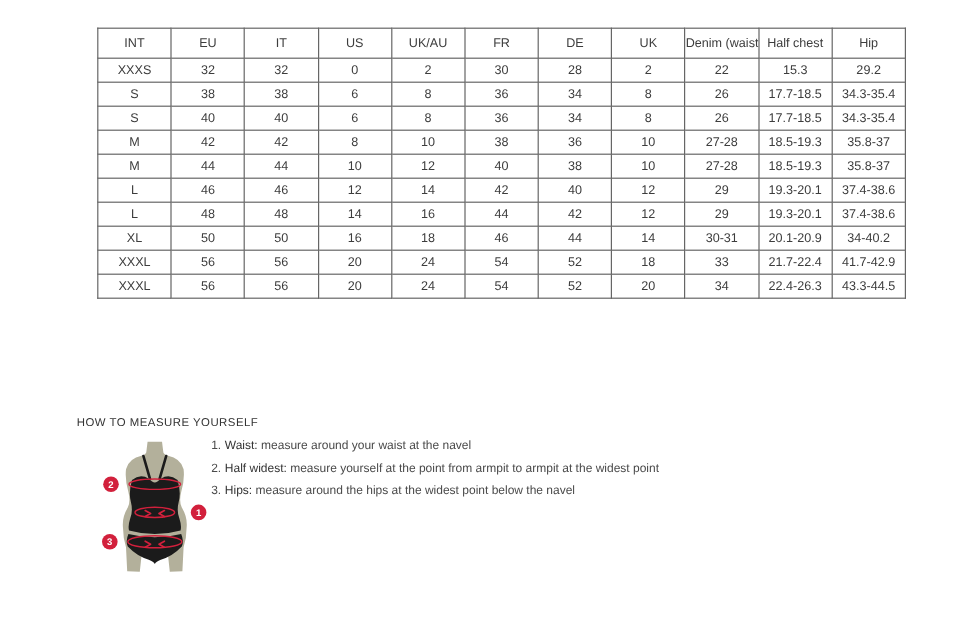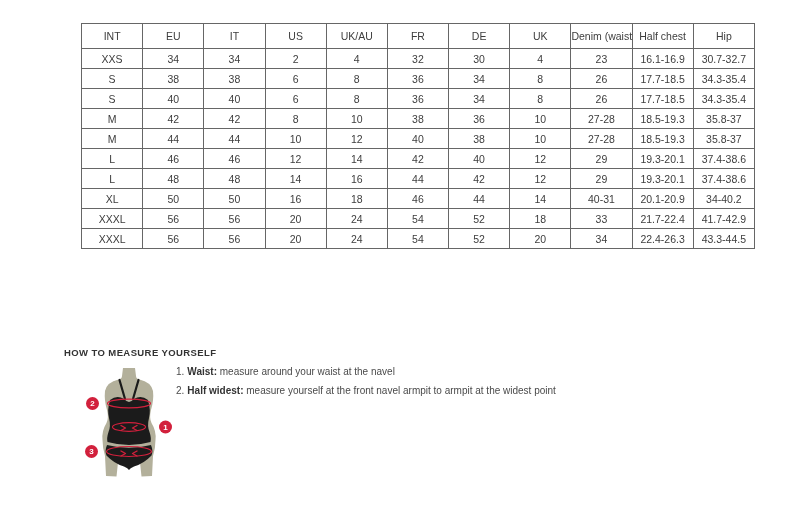--- a/index.html
+++ b/index.html
@@ -29,37 +29,37 @@
     vertical-align:middle;
     padding:0;
     white-space:nowrap;
     overflow:hidden;
   }
   table.size-table th{height:25px}
   table.size-table td{height:20px}
 
   .measure-title{
     position:absolute;left:64px;top:347px;
-    font-size:9.5px;font-weight:700;color:var(--heading);
+    font-size:9.5px;font-weight:400;color:var(--heading);
     letter-spacing:.4px;
   }
   .figure-wrap{position:absolute;left:84px;top:368px;width:90px;height:118px}
   .figure-wrap svg{display:block}
   .svg-body{fill:var(--mannequin)}
   .svg-garment{fill:var(--garment)}
   .svg-strap{stroke:var(--garment);stroke-width:2.2;fill:none;stroke-linecap:round}
   .svg-line{stroke:var(--accent);stroke-width:1.2;fill:none}
   .svg-chev{stroke:var(--accent);stroke-width:1.4;fill:none;stroke-linecap:round;stroke-linejoin:round}
   .svg-badge{fill:var(--accent)}
   .svg-badge-num{fill:#ffffff;font-family:"Liberation Sans",sans-serif;font-size:8px;font-weight:700;text-anchor:middle}
 
   .steps{position:absolute;left:176px;top:366px;width:440px}
   .step{font-size:10px;color:var(--text-soft);margin-bottom:8px;line-height:1.1}
   .step .num{margin-right:3px}
-  .step .lbl{font-weight:700;color:var(--heading)}
+  .step .lbl{font-weight:400;color:var(--heading)}
 </style>
 </head>
 <body>
 
 <div class="page">
 
   <table class="size-table">
     <thead>
         <tr>
           <th>INT</th>
@@ -70,31 +70,31 @@
           <th>FR</th>
           <th>DE</th>
           <th>UK</th>
           <th>Denim (waist)</th>
           <th>Half chest</th>
           <th>Hip</th>
         </tr>
       </thead>
     <tbody>
         <tr>
-          <td>XXS</td>
-          <td>34</td>
-          <td>34</td>
+          <td>XXXS</td>
+          <td>32</td>
+          <td>32</td>
+          <td>0</td>
           <td>2</td>
-          <td>4</td>
-          <td>32</td>
           <td>30</td>
-          <td>4</td>
-          <td>23</td>
-          <td>16.1-16.9</td>
-          <td>30.7-32.7</td>
+          <td>28</td>
+          <td>2</td>
+          <td>22</td>
+          <td>15.3</td>
+          <td>29.2</td>
         </tr>
         <tr>
           <td>S</td>
           <td>38</td>
           <td>38</td>
           <td>6</td>
           <td>8</td>
           <td>36</td>
           <td>34</td>
           <td>8</td>
@@ -169,21 +169,21 @@
         </tr>
         <tr>
           <td>XL</td>
           <td>50</td>
           <td>50</td>
           <td>16</td>
           <td>18</td>
           <td>46</td>
           <td>44</td>
           <td>14</td>
-          <td>40-31</td>
+          <td>30-31</td>
           <td>20.1-20.9</td>
           <td>34-40.2</td>
         </tr>
         <tr>
           <td>XXXL</td>
           <td>56</td>
           <td>56</td>
           <td>20</td>
           <td>24</td>
           <td>54</td>
@@ -247,17 +247,20 @@
       <circle class="svg-badge" cx="7.5" cy="83.5" r="6.5"></circle>
       <text class="svg-badge-num" x="7.5" y="86.4">3</text>
     </svg>
   </div>
 
   <div class="steps">
     <div class="step">
       <span class="num">1.</span><span class="lbl">Waist:</span><span> measure around your waist at the navel</span>
     </div>
     <div class="step">
-      <span class="num">2.</span><span class="lbl">Half widest:</span><span> measure yourself at the front navel armpit to armpit at the widest point</span>
+      <span class="num">2.</span><span class="lbl">Half widest:</span><span> measure yourself at the point from armpit to armpit at the widest point</span>
+    </div>
+    <div class="step">
+      <span class="num">3.</span><span class="lbl">Hips:</span><span> measure around the hips at the widest point below the navel</span>
     </div>
   </div>
 
 </div>
 
 </body></html>

